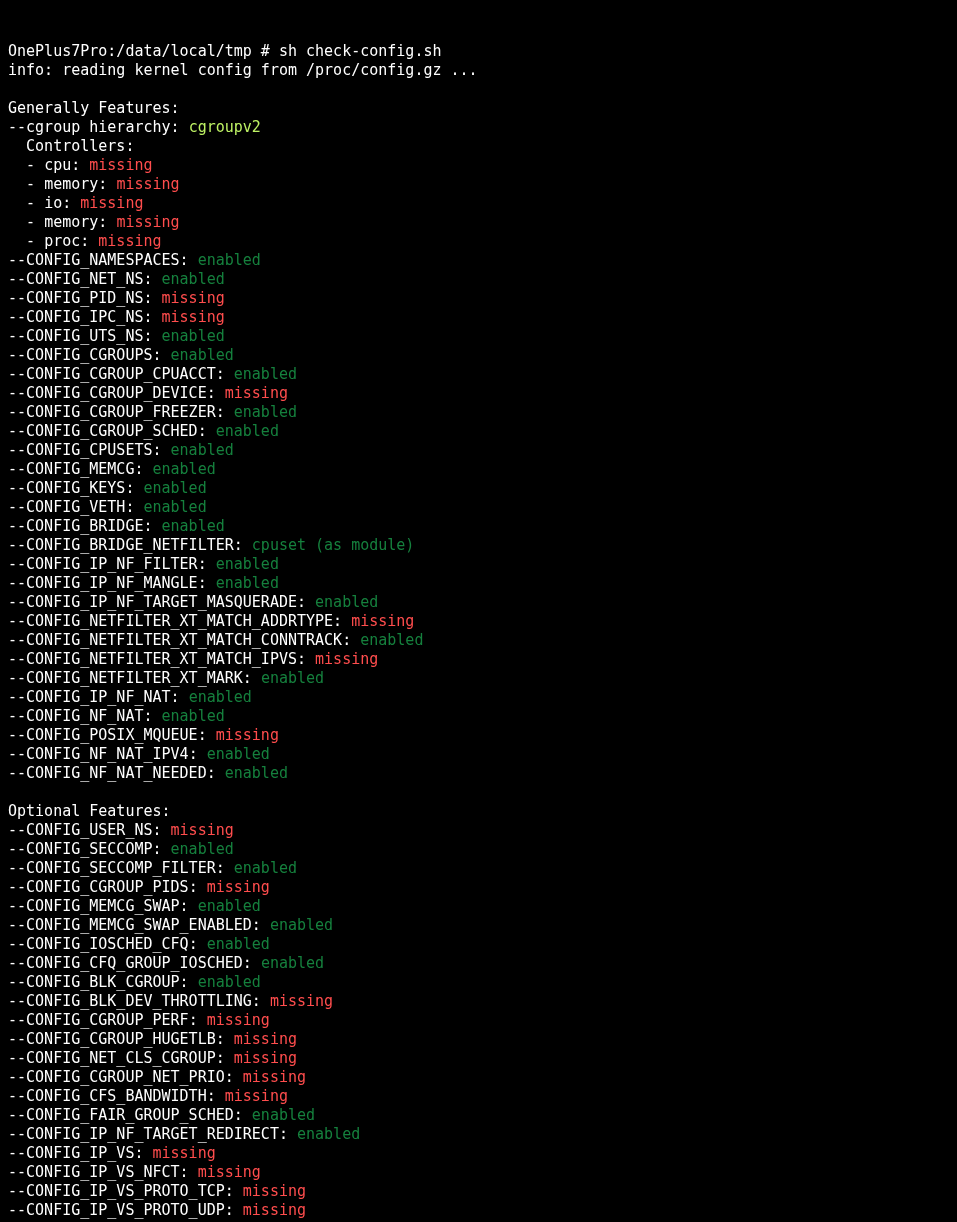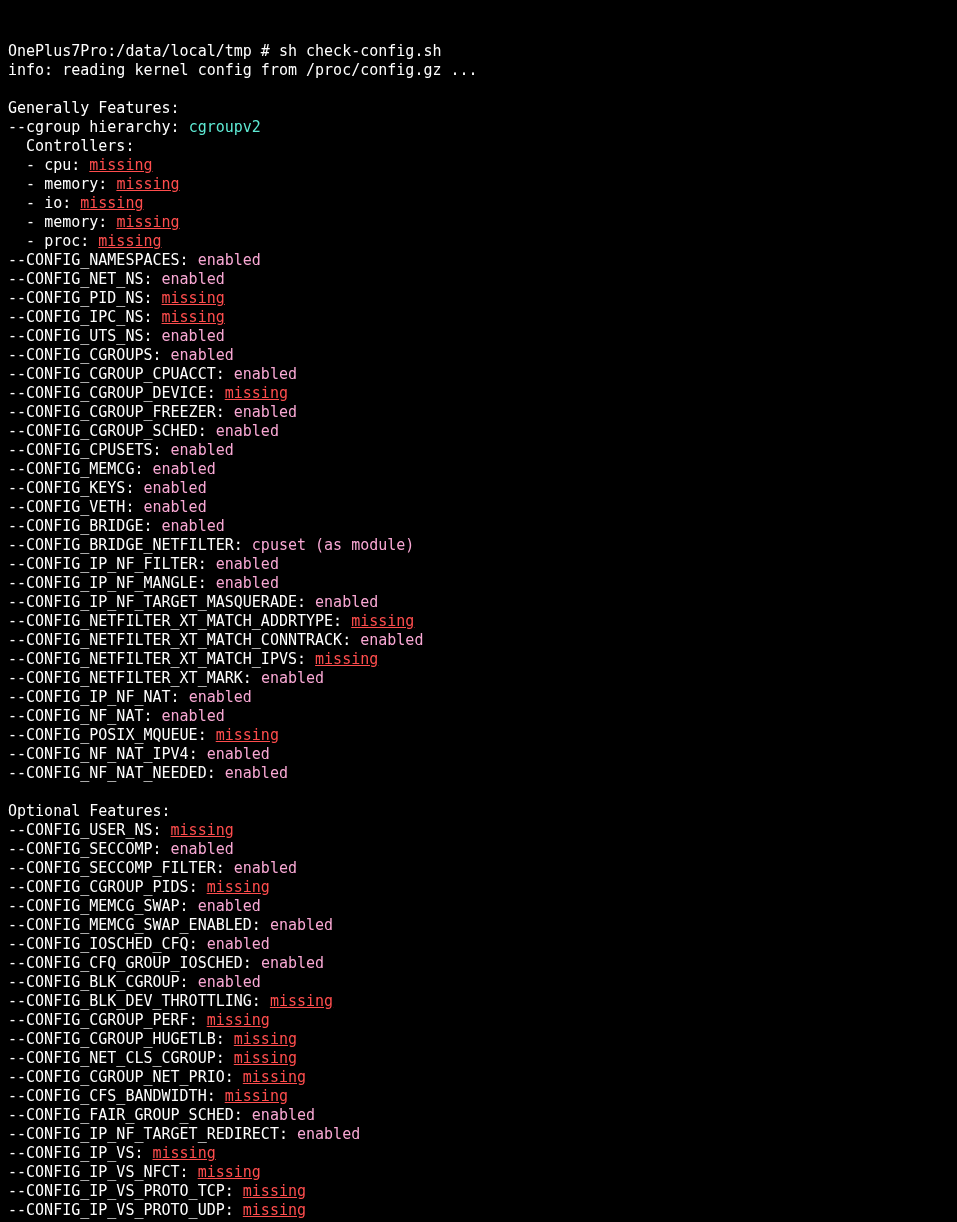--- a/index.html
+++ b/index.html
@@ -5,23 +5,23 @@
   body {
     background: #000;
     color: #fff;
     font-family: "Menlo", "Consolas", "DejaVu Sans Mono", monospace;
     font-size: 15px;
     line-height: 19px;
     margin: 0;
     padding: 4px 8px;
     white-space: pre;
   }
-  .enabled { color: #f9a8d4; }
-  .missing { color: #ff4d4d; text-decoration: underline; }
-  .cgroupv2 { color: #5eead4; }
+  .enabled { color: #15803d; }
+  .missing { color: #ff4d4d; }
+  .cgroupv2 { color: #bef264; }
   .bold { font-weight: normal; }
 </style>
 </head>
 <body>
 
 <div id="terminal"><span>OnePlus7Pro:/data/local/tmp # sh check-config.sh</span>
 <span>info: reading kernel config from /proc/config.gz ...</span>
 
 <span>Generally Features:</span>
 <span>--cgroup hierarchy: </span><span class="cgroupv2">cgroupv2</span>

